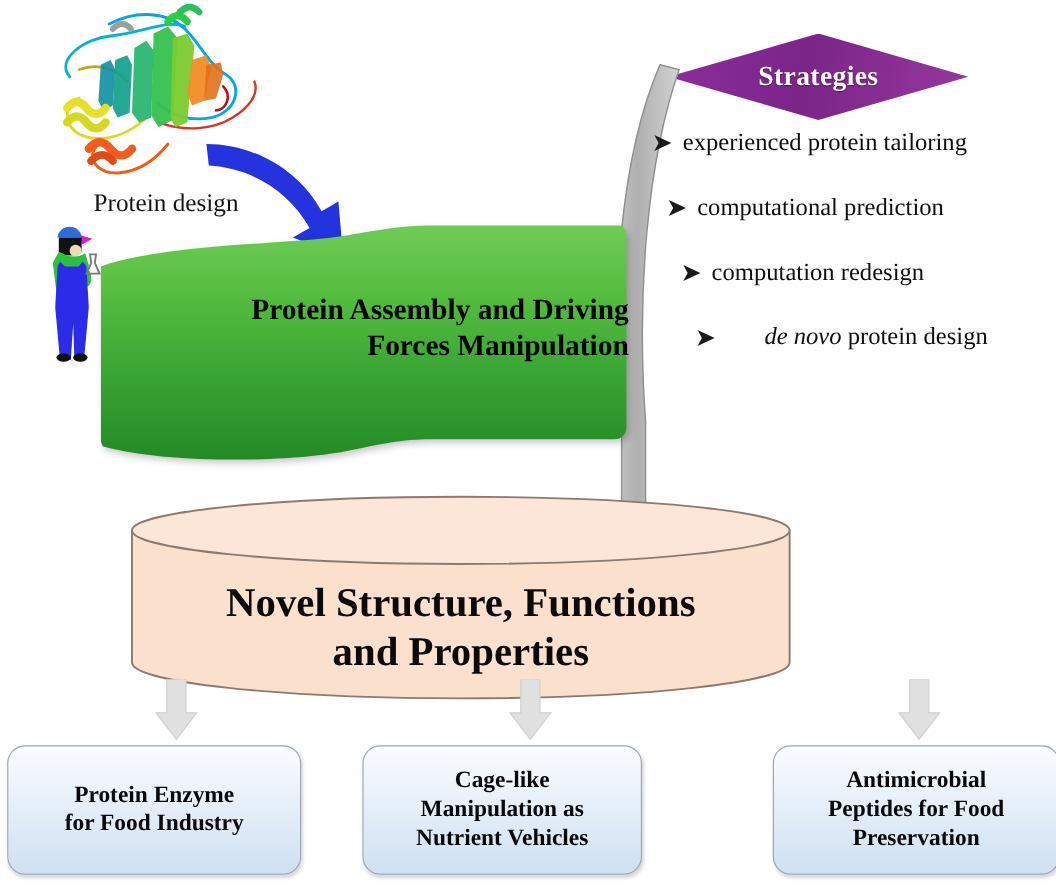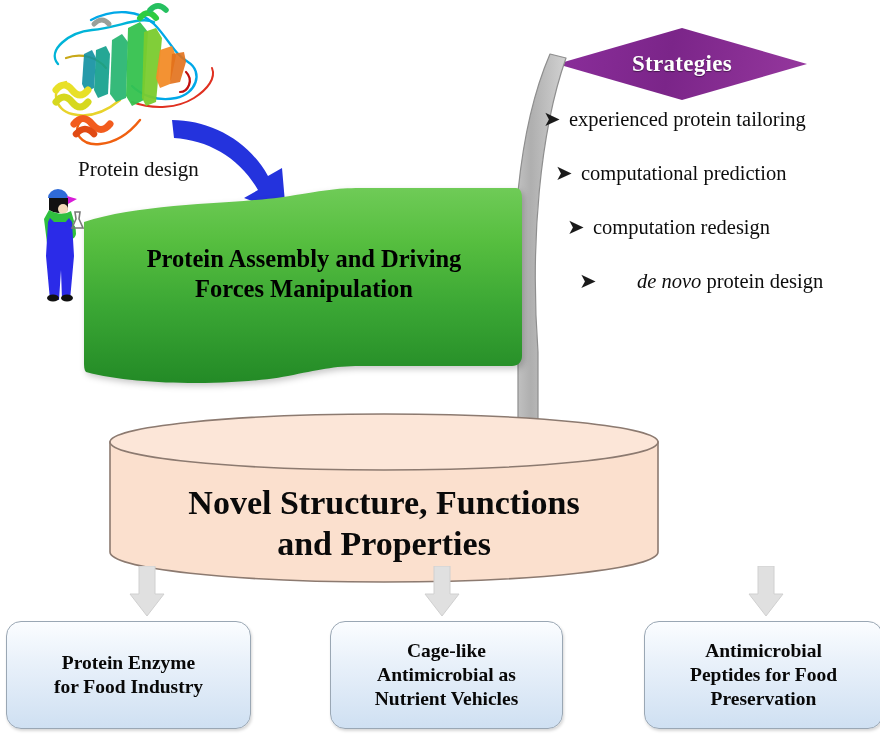--- a/index.html
+++ b/index.html
@@ -48,21 +48,21 @@
   .r1{padding-left:12px}
   .r2{padding-left:24px}
   .r3{padding-left:36px}
 
   
   #green-banner{left:84px;top:186px;width:440px;height:206px;}
   #green-banner svg{display:block;width:100%;height:100%;
     filter:drop-shadow(2px 3px 3px rgba(0,0,0,.22));}
   #banner-text{
     position:absolute;left:0;top:58px;width:440px;
-    text-align:center;color:#000;font-weight:bold;
+    text-align:right;color:#000;font-weight:bold;
     font-size:24.5px;line-height:1.22;
     z-index:3;pointer-events:none;
   }
 
   
   #cylinder{left:108px;top:412px;width:552px;height:172px;}
   #cylinder svg{display:block;width:100%;height:100%;}
   #cylinder-text{
     position:absolute;left:0;top:70px;width:552px;text-align:center;
     font-weight:bold;font-size:34px;line-height:1.22;color:#0a0a0a;
@@ -73,21 +73,21 @@
   .bottom-box{
     position:absolute;top:621px;height:106px;border-radius:15px;
     border:1.4px solid #9aa7b4;
     background:linear-gradient(180deg,#fbfdff 0%,#e9f1fa 38%,#cfe0f2 100%);
     box-shadow:1px 2px 3px rgba(0,0,0,.16);
     display:flex;align-items:center;justify-content:center;
     text-align:center;font-weight:bold;font-size:19.5px;line-height:1.24;
     color:#080808;
   }
   #box-enzyme{left:6px;width:243px;}
-  #box-cage{left:330px;width:231px;}
+  #box-cage{left:302px;width:231px;}
   #box-amp{left:644px;width:237px;align-items:center;}
 
   
   .down-arrow{position:absolute;top:566px;width:38px;height:52px;}
   .down-arrow svg{display:block;width:100%;height:100%;}
   #arrow-enzyme{left:128px;}
   #arrow-cage{left:423px;}
   #arrow-amp{left:747px;}
 
   
@@ -288,21 +288,21 @@
   <div class="bottom-box" id="box-enzyme">
     <div>
       <div>Protein Enzyme</div>
       <div>for Food Industry</div>
     </div>
   </div>
 
   <div class="bottom-box" id="box-cage">
     <div>
       <div>Cage-like</div>
-      <div>Antimicrobial as</div>
+      <div>Manipulation as</div>
       <div>Nutrient Vehicles</div>
     </div>
   </div>
 
   <div class="bottom-box" id="box-amp">
     <div>
       <div>Antimicrobial</div>
       <div>Peptides for Food</div>
       <div>Preservation</div>
     </div>

